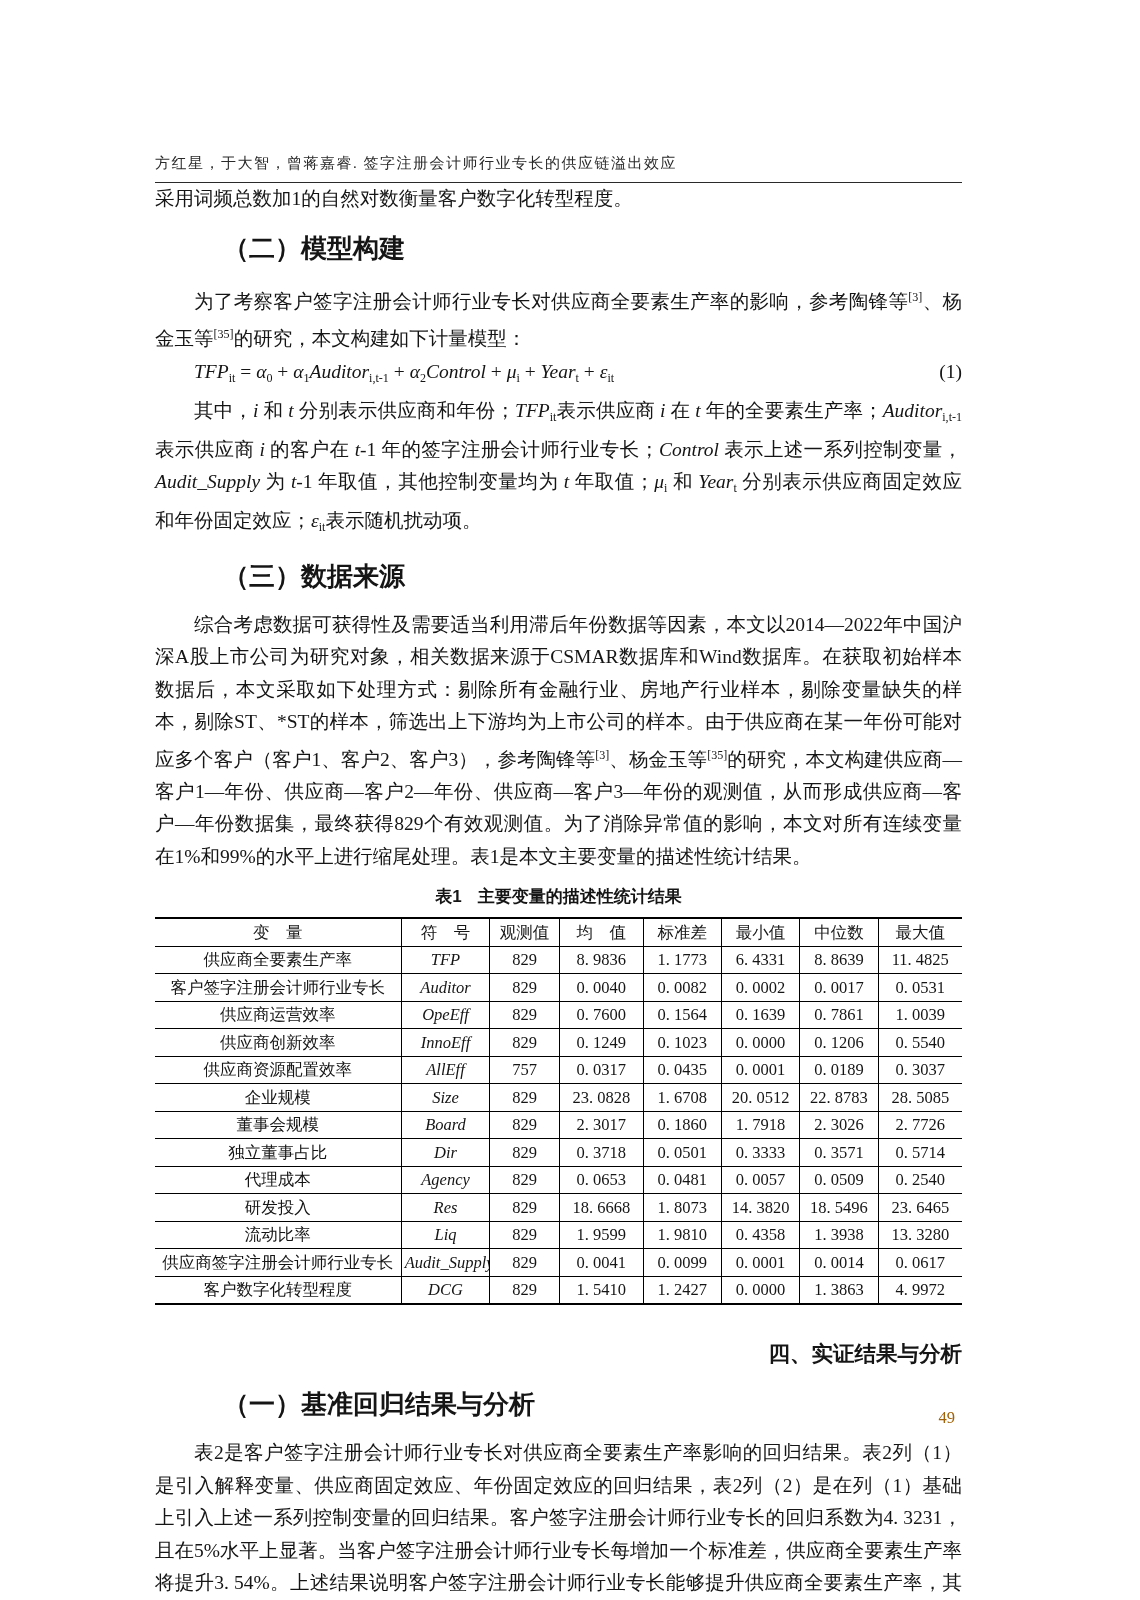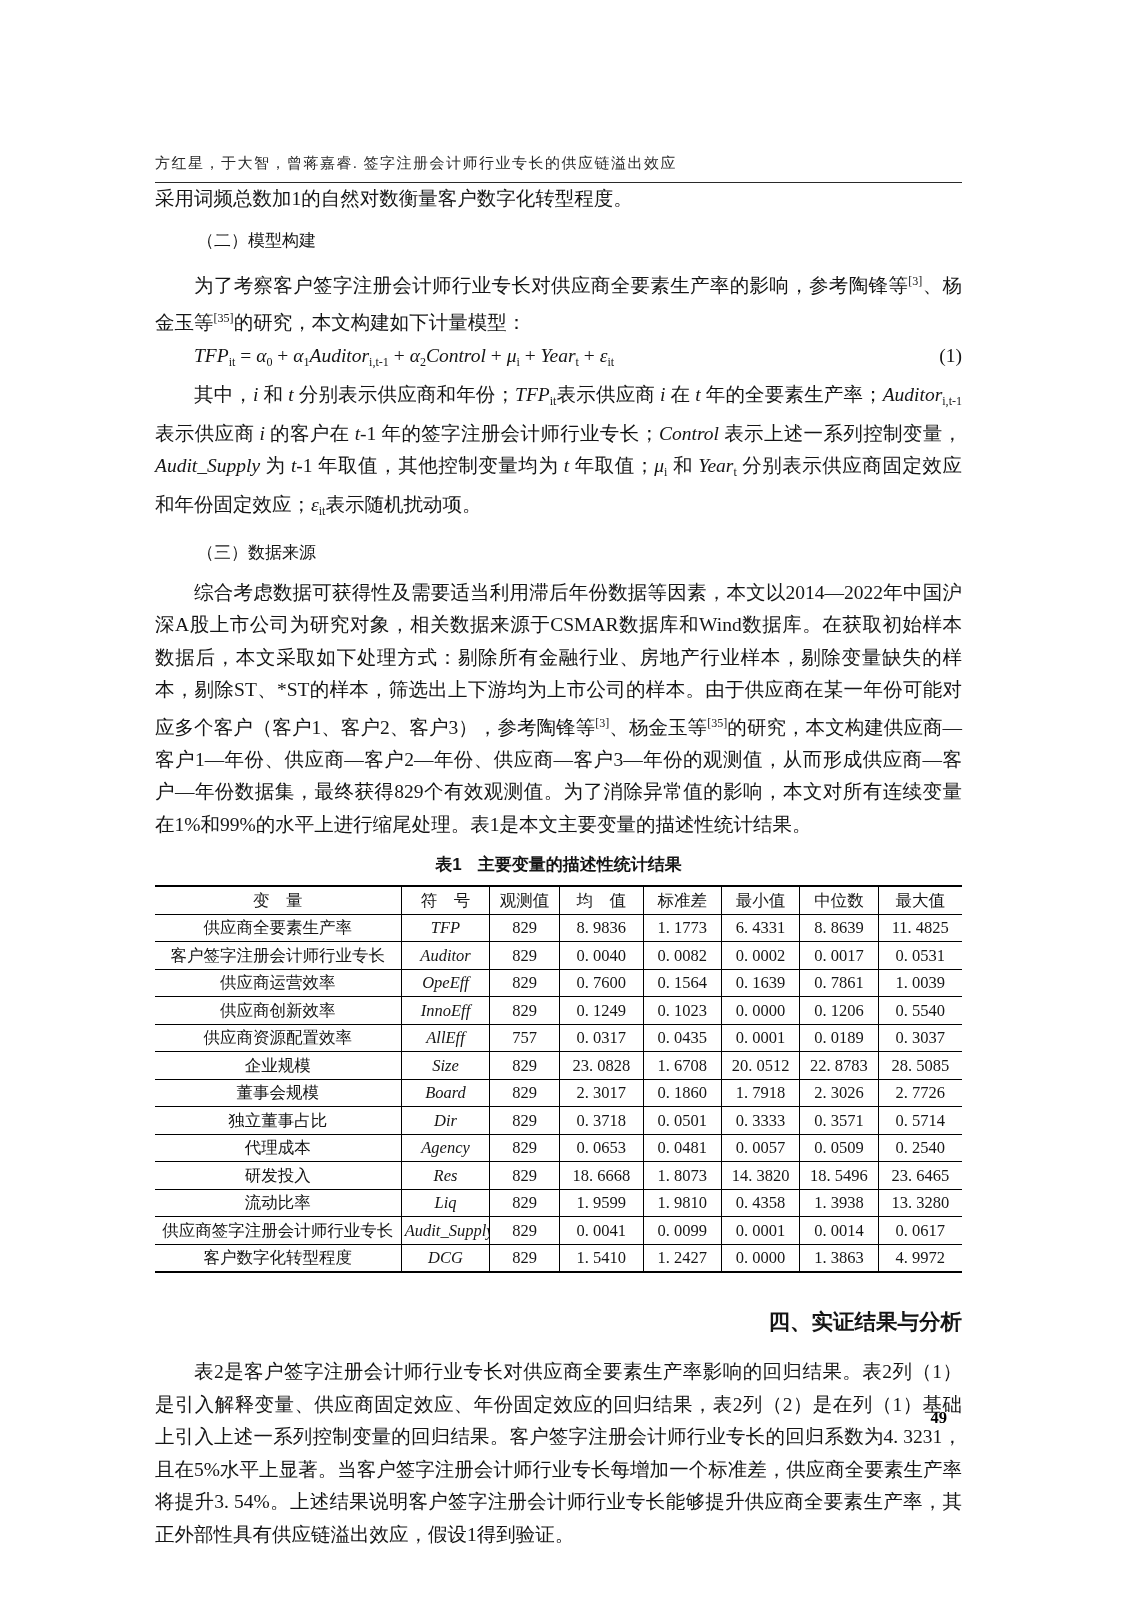--- a/index.html
+++ b/index.html
@@ -27,24 +27,24 @@
   p.body{
     font-size:19.5px;
     line-height:32.5px;
     text-align:justify;
     margin:0;
   }
   p.body.indent{text-indent:2em;}
   .first{margin-top:13px;}
   h3.sub{
     font-family:"Liberation Sans","DejaVu Sans",sans-serif;
-    font-size:17px;
-    font-weight:normal;
+    font-size:26px;
+    font-weight:bold;
     line-height:33px;
-    margin:8px;
+    margin:16px;
     text-indent:2em;
   }
   .formula{
     display:flex;
     align-items:baseline;
     font-size:19.5px;
     line-height:33px;
   }
   .formula .f-body{flex:1;text-indent:2em;}
   .formula .eq-no{margin-left:10px;}
@@ -81,25 +81,24 @@
   table.stats .sym{font-style:italic;}
   h2.section{
     text-align:right;
     font-family:"Liberation Sans","DejaVu Sans",sans-serif;
     font-size:21.5px;
     font-weight:bold;
     margin:34px 0 20px 0;
   }
   .pagenum{
     position:absolute;
-    right:193px;
+    right:185px;
     top:1408px;
     font-size:16.5px;
-    color:#000000;
-    font-weight:bold;
+    color:#a16207;
   }
 </style>
 </head>
 <body>
 
 <div class="page">
   <div class="content">
 
     <div class="runhead">
       <span>方红星，于大智，曾蒋嘉睿. 签字注册会计师行业专长的供应链溢出效应</span>
@@ -278,19 +277,20 @@
             <td>1. 2427</td>
             <td>0. 0000</td>
             <td>1. 3863</td>
             <td>4. 9972</td>
           </tr>
         </tbody>
     </table>
 
     <h2 class="section">四、实证结果与分析</h2>
 
+    <h3 class="sub">（一）基准回归结果与分析</h3>
 
     <p class="body indent">表2是客户签字注册会计师行业专长对供应商全要素生产率影响的回归结果。表2列（1）是引入解释变量、供应商固定效应、年份固定效应的回归结果，表2列（2）是在列（1）基础上引入上述一系列控制变量的回归结果。客户签字注册会计师行业专长的回归系数为4. 3231，且在5%水平上显著。当客户签字注册会计师行业专长每增加一个标准差，供应商全要素生产率将提升3. 54%。上述结果说明客户签字注册会计师行业专长能够提升供应商全要素生产率，其正外部性具有供应链溢出效应，假设1得到验证。</p>
 
   </div>
 
   <div class="pagenum">49</div>
 </div>
 
 </body></html>

